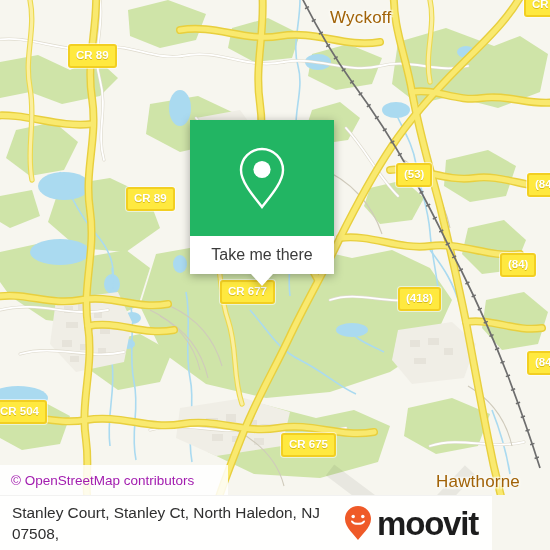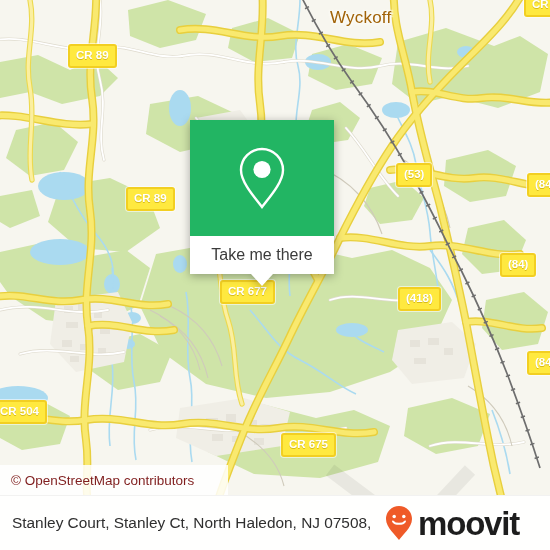--- a/index.html
+++ b/index.html
@@ -94,34 +94,34 @@
 
   
   #attribution {
     position: absolute;
     left: 0; top: 465px;
     width: 228px; height: 30px;
     background: rgba(255,255,255,.86);
     display: flex;
     align-items: center;
     padding-left: 11px;
-    color: #7f1d1d;
+    color: #a21caf;
     font-size: 13.5px;
   }
 
   
   #footer {
     position: absolute;
     left: 0; top: 495px;
-    width: 550px; height: 55px;
+    width: 492px; height: 55px;
     background: rgba(255,255,255,.93);
     display: flex;
     align-items: center;
     justify-content: space-between;
-    padding: 0 31px 0 12px;
+    padding: 0 14px 0 12px;
     border-top: 1px solid rgba(0,0,0,.05);
   }
   #footer-address {
     color: #2f2f2f;
     font-size: 15.4px;
     line-height: 1.38;
     max-width: 400px;
   }
   #brand {
     display: flex;
@@ -342,20 +342,21 @@
         <path class="railt" d="M300,-6 C316,26 332,54 352,82 C374,112 392,140 410,172 C430,206 444,238 462,272 C480,308 494,340 508,376 C520,408 530,436 540,468"></path>
       </g>
 
       <g opacity="0.055">
         <path d="M330,470 L430,545" stroke="#000" stroke-width="14" fill="none"></path>
         <path d="M470,470 L400,545" stroke="#000" stroke-width="14" fill="none"></path>
       </g>
     </svg>
 
     <div class="place-label" style="left:330px; top:8px;">Wyckoff</div>
+    <div class="place-label" style="left:436px; top:472px;">Hawthorne</div>
 
     <div class="shield" style="left:68px;  top:44px;">CR 89</div>
     <div class="shield" style="left:126px; top:187px;">CR 89</div>
     <div class="shield" style="left:396px; top:163px;">(53)</div>
     <div class="shield" style="left:527px; top:173px;">(84)</div>
     <div class="shield" style="left:500px; top:253px;">(84)</div>
     <div class="shield" style="left:527px; top:351px;">(84)</div>
     <div class="shield" style="left:220px; top:280px;">CR 677</div>
     <div class="shield" style="left:398px; top:287px;">(418)</div>
     <div class="shield" style="left:-8px;  top:400px;">CR 504</div>

